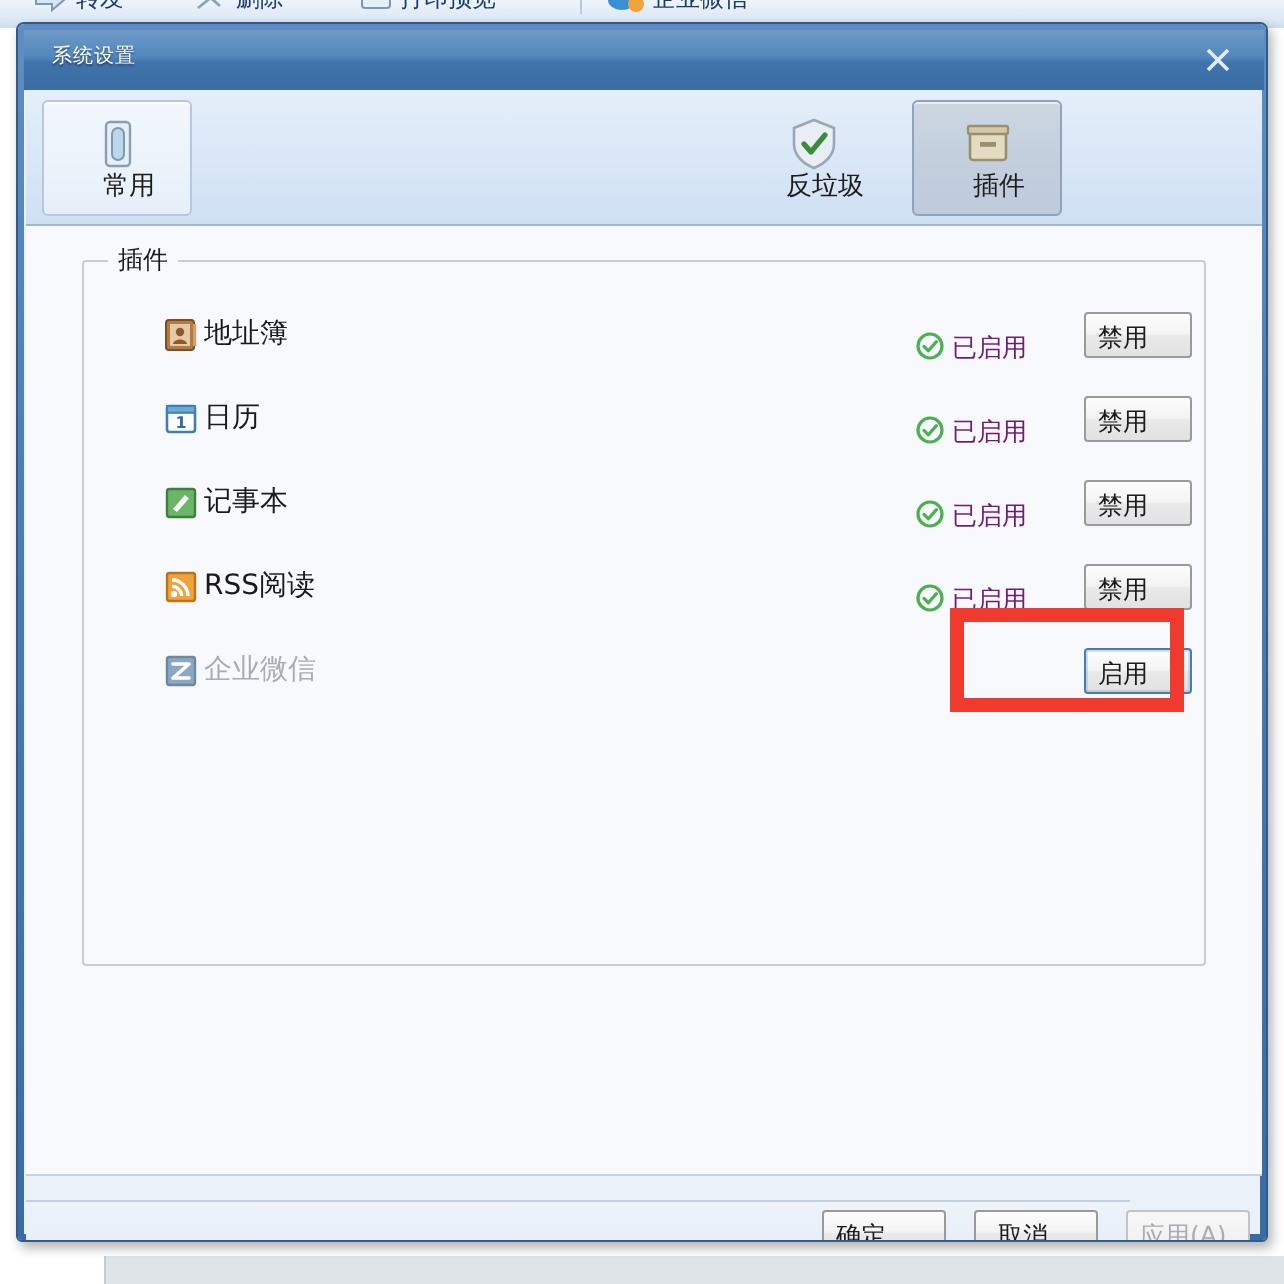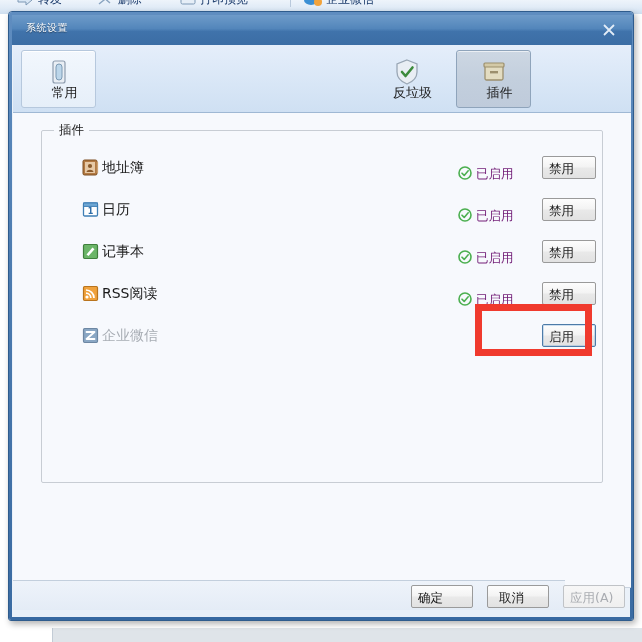--- a/index.html
+++ b/index.html
@@ -171,21 +171,21 @@
   
   .annot {
     position: absolute;
     border: 7px solid #f03a2e;
     box-sizing: border-box;
     pointer-events: none;
   }
 
   
   .btnbar {
-    position: absolute; left: 4px; top: 568px; width: 552px; height: 30px;
+    position: absolute; left: 4px; top: 588px; width: 552px; height: 30px;
     background: linear-gradient(to bottom, #eef3fa 0%, #e4ecf6 100%);
     border-top: 1px solid #c3cfdd;
     box-sizing: border-box;
   }
   .bar-btn { top: 4px; width: 62px; height: 23px; line-height: 21px; }
   .bar-btn.disabled { color: #a9acb1; border-color: #c0c3c7;
     background: linear-gradient(to bottom, #f7f7f7 0%, #efefef 100%); cursor: default; }
 
   .sep-line {
     position: absolute; left: 4px; top: 575px; width: 618px; height: 1px;

